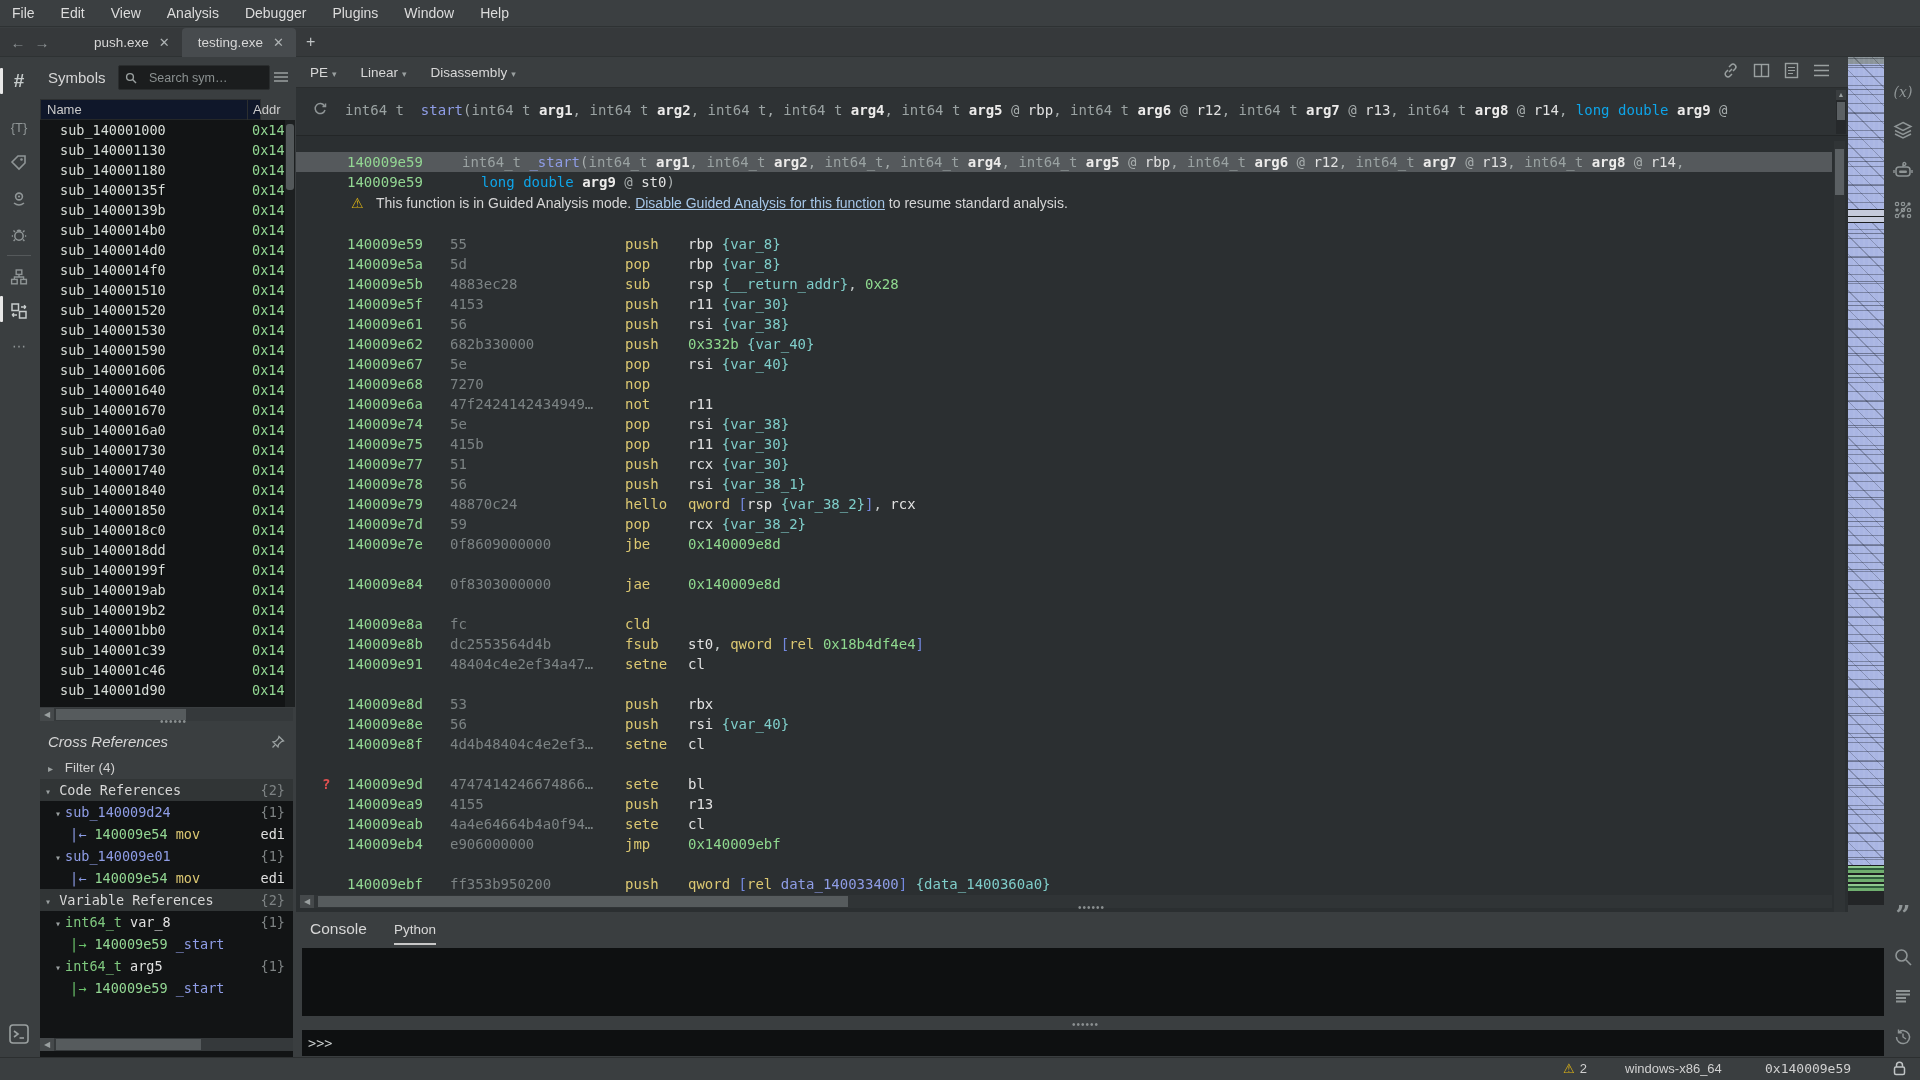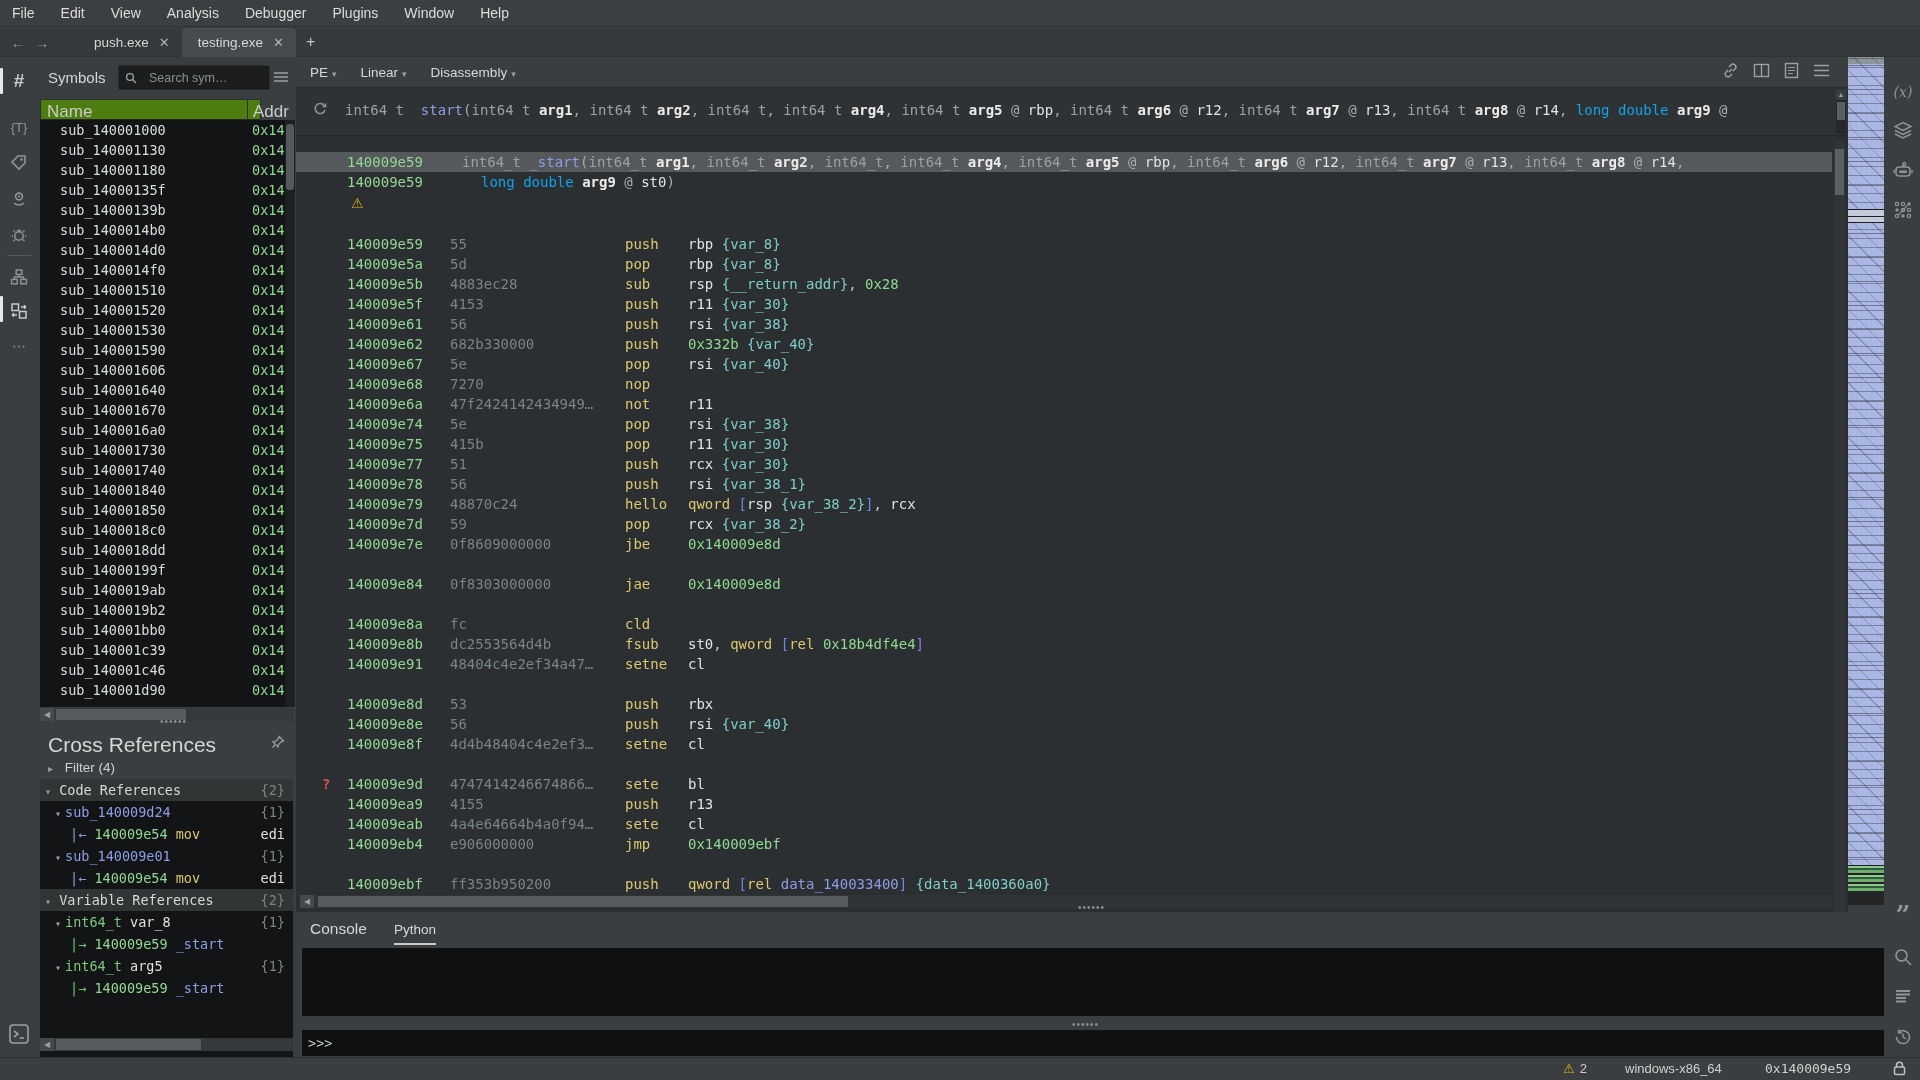--- a/index.html
+++ b/index.html
@@ -32,40 +32,40 @@
 
   
   #symbols-panel { position:absolute; left:38px; top:57px; width:257px; height:665px; background:#3a3e40; }
   #symbols-title { position:absolute; left:10px; top:12px; font-size:15px; color:#d6d6d6; }
   #symbols-search { position:absolute; left:80px; top:8px; width:152px; height:25px; background:#1b1d1e;
                     border:1px solid #2a2d2e; border-radius:2px; display:flex; align-items:center; padding:0 6px; gap:12px; }
   #symbols-search input { background:transparent; border:none; outline:none; color:#cfd4d4; width:110px;
                     font-size:12.5px; font-family:"Liberation Sans",sans-serif; }
   #symbols-search input::placeholder { color:#8a9090; }
   #symbols-menu { position:absolute; right:6px; top:13px; }
-  #symhdr { position:absolute; left:2px; top:42px; width:221px; height:21px; background:#4d7c0f;
-            border:1px solid #2c2f30; border-bottom:1px solid #242728; font-size:17px; color:#cbcbcb; }
+  #symhdr { position:absolute; left:2px; top:42px; width:221px; height:21px; background:#0f172a;
+            border:1px solid #2c2f30; border-bottom:1px solid #242728; font-size:13px; color:#cbcbcb; }
   #symhdr .c1 { position:absolute; left:6px; top:2px; }
   #symhdr .c2 { position:absolute; left:212px; top:2px; }
   #symhdr .sep { position:absolute; left:206px; top:0; width:1px; height:20px; background:#2c2f30; }
   #symlist { position:absolute; left:2px; top:63px; width:253px; height:587px; background:#121415; overflow:hidden; }
   .symrow { position:relative; height:20px; line-height:20px; font-size:13.5px; white-space:nowrap; }
   .symrow .nm { position:absolute; left:20px; color:#d9ded9; }
   .symrow .ad { position:absolute; left:212px; color:#93d793; }
   #symvscroll { position:absolute; right:0px; top:63px; width:10px; height:587px; background:#1d2021; }
   #symvscroll .thumb { position:absolute; left:1px; top:4px; width:8px; height:66px; background:#53585a; border-radius:3px; }
   #symhscroll { position:absolute; left:2px; top:651px; width:253px; height:13px; background:#35393b; }
   #symhscroll .arrow { position:absolute; left:0; top:0; width:14px; height:13px; background:#45494b; color:#9aa0a0;
                        font-size:8px; text-align:center; line-height:13px; }
   #symhscroll .thumb { position:absolute; left:16px; top:1px; width:130px; height:11px; background:#565b5d; }
 
   .splitdots { position:absolute; color:#8a8f90; font-size:10px; letter-spacing:1px; }
 
   #xrefs-panel { position:absolute; left:38px; top:727px; width:257px; height:310px; }
-  #xrefs-title { position:absolute; left:10px; top:6px; font-size:21px; color:#d6d6d6; }
+  #xrefs-title { position:absolute; left:10px; top:6px; font-size:15px; color:#d6d6d6;font-style:italic; }
   #xrefs-body { position:absolute; left:2px; top:30px; width:253px; height:278px; background:#121415; }
   .xr-row { position:relative; height:22px; line-height:22px; font-family:"DejaVu Sans Mono",monospace;
             font-size:13.5px; white-space:nowrap; }
   .xr-filter { background:#3a3e40; color:#d0d0d0; font-family:"Liberation Sans",sans-serif; font-size:13.5px; }
   .xr-group { background:#313536; color:#d8d8d8; }
   .xr-badge { position:absolute; right:8px; color:#7e8384; }
   .xr-arrow { color:#9aa0a0; font-size:10px; }
   .xr-sym { color:#8f9de6; }
   .xr-ty { color:#7fc87f; }
   .xr-pl { color:#e0e0e0; }
@@ -465,20 +465,21 @@
         <div class="lrow hl">
           <span class="laddr">140009e59</span>
           <span class="lsig"><span class="c-ty">int64_t </span><span class="c-sym">_start</span><span class="c-pl">(</span><span class="c-ty">int64_t </span><span class="c-arg">arg1</span><span class="c-pl">, </span><span class="c-ty">int64_t </span><span class="c-arg">arg2</span><span class="c-pl">, </span><span class="c-ty">int64_t</span><span class="c-pl">, </span><span class="c-ty">int64_t </span><span class="c-arg">arg4</span><span class="c-pl">, </span><span class="c-ty">int64_t </span><span class="c-arg">arg5</span><span class="c-pl"> @ </span><span class="c-reg">rbp</span><span class="c-pl">, </span><span class="c-ty">int64_t </span><span class="c-arg">arg6</span><span class="c-pl"> @ </span><span class="c-reg">r12</span><span class="c-pl">, </span><span class="c-ty">int64_t </span><span class="c-arg">arg7</span><span class="c-pl"> @ </span><span class="c-reg">r13</span><span class="c-pl">, </span><span class="c-ty">int64_t </span><span class="c-arg">arg8</span><span class="c-pl"> @ </span><span class="c-reg">r14</span><span class="c-pl">,</span></span>
         </div>
         <div class="lrow">
           <span class="laddr">140009e59</span>
           <span class="lsig2"><span class="c-kw">long double</span><span class="c-arg"> arg9</span><span class="c-pl"> @ </span><span class="c-reg">st0</span><span class="c-pl">)</span></span>
         </div>
         <div class="lrow lwarn">
           <span class="w-icon">⚠</span>
+          <span class="w-text">This function is in Guided Analysis mode. <a href="#">Disable Guided Analysis for this function</a> to resume standard analysis.</span>
         </div>
         <div class="lrow"></div>
         <div class="lrow">
           <span class="laddr">140009e59</span>
           <span class="lbytes">55</span>
           <span class="lmn">push</span>
           <span class="lops"><span class="c-r">rbp </span><span class="c-v">{var_8}</span></span>
         </div>
         <div class="lrow">
           <span class="laddr">140009e5a</span>

